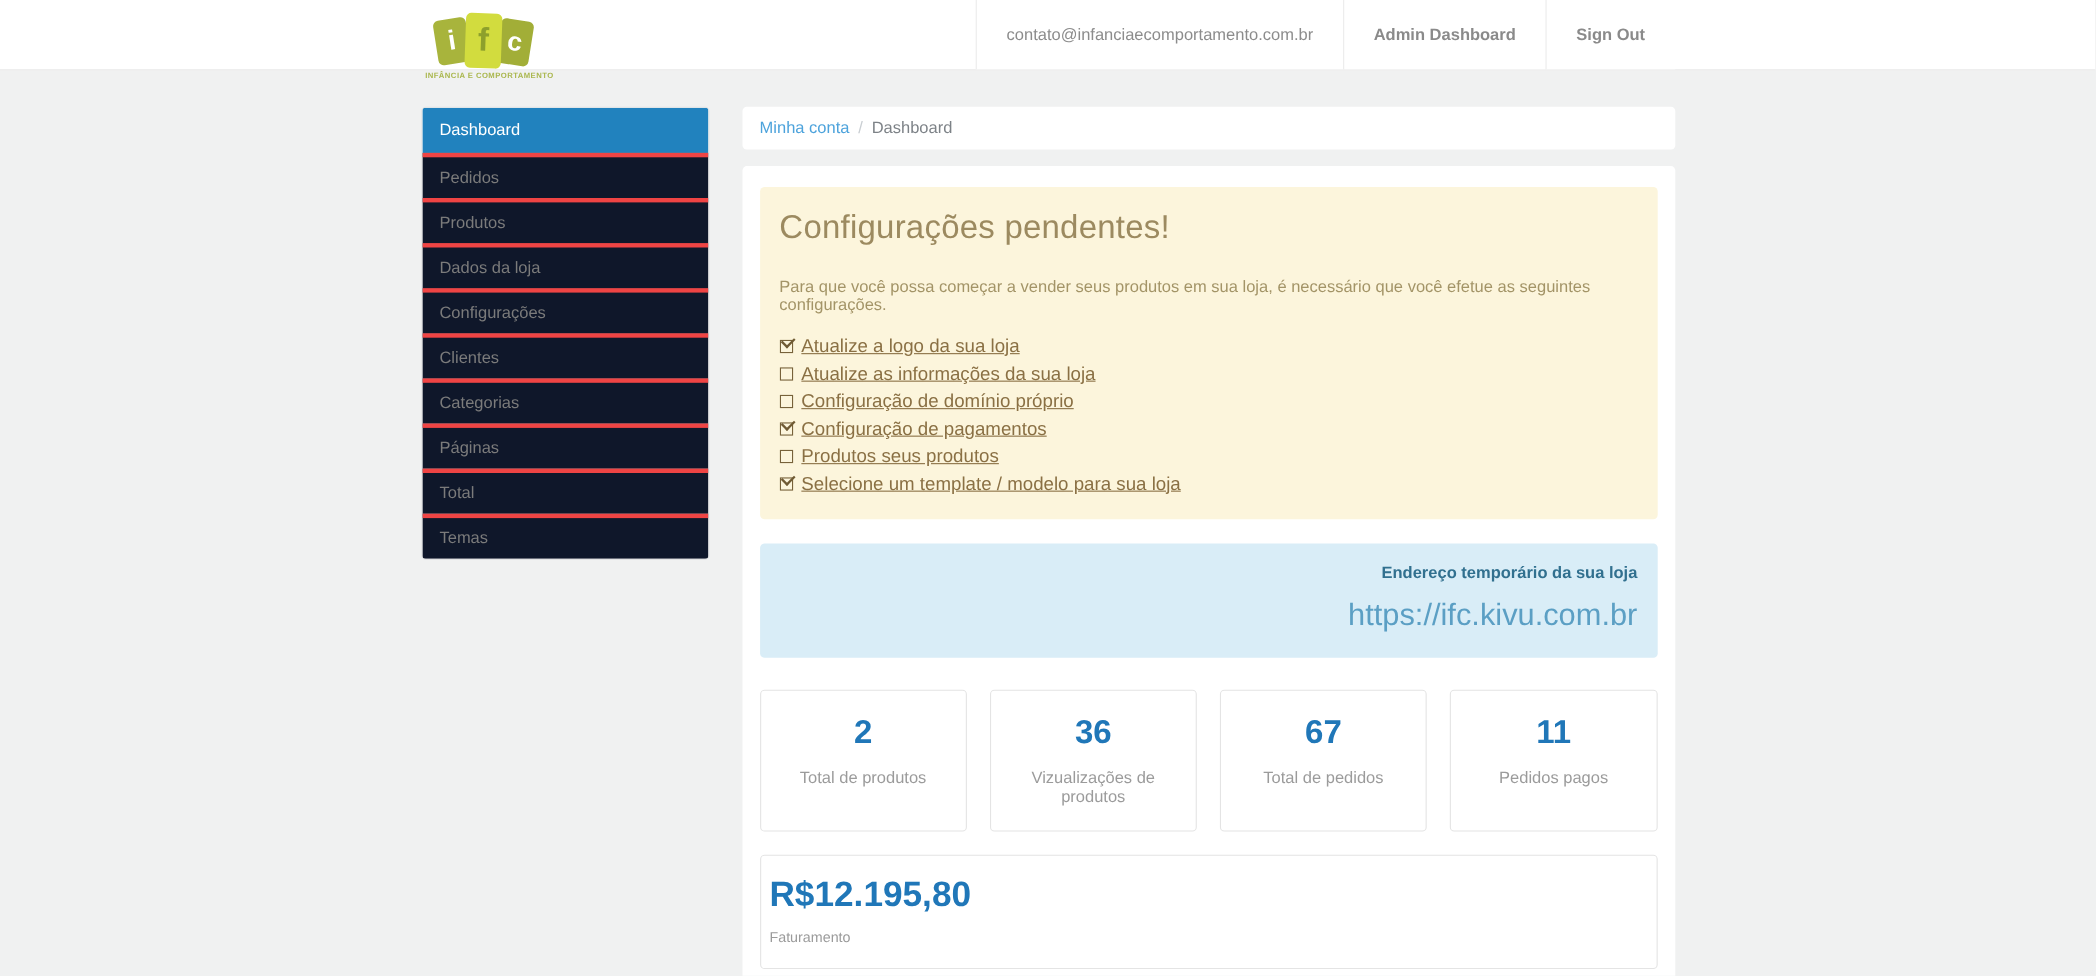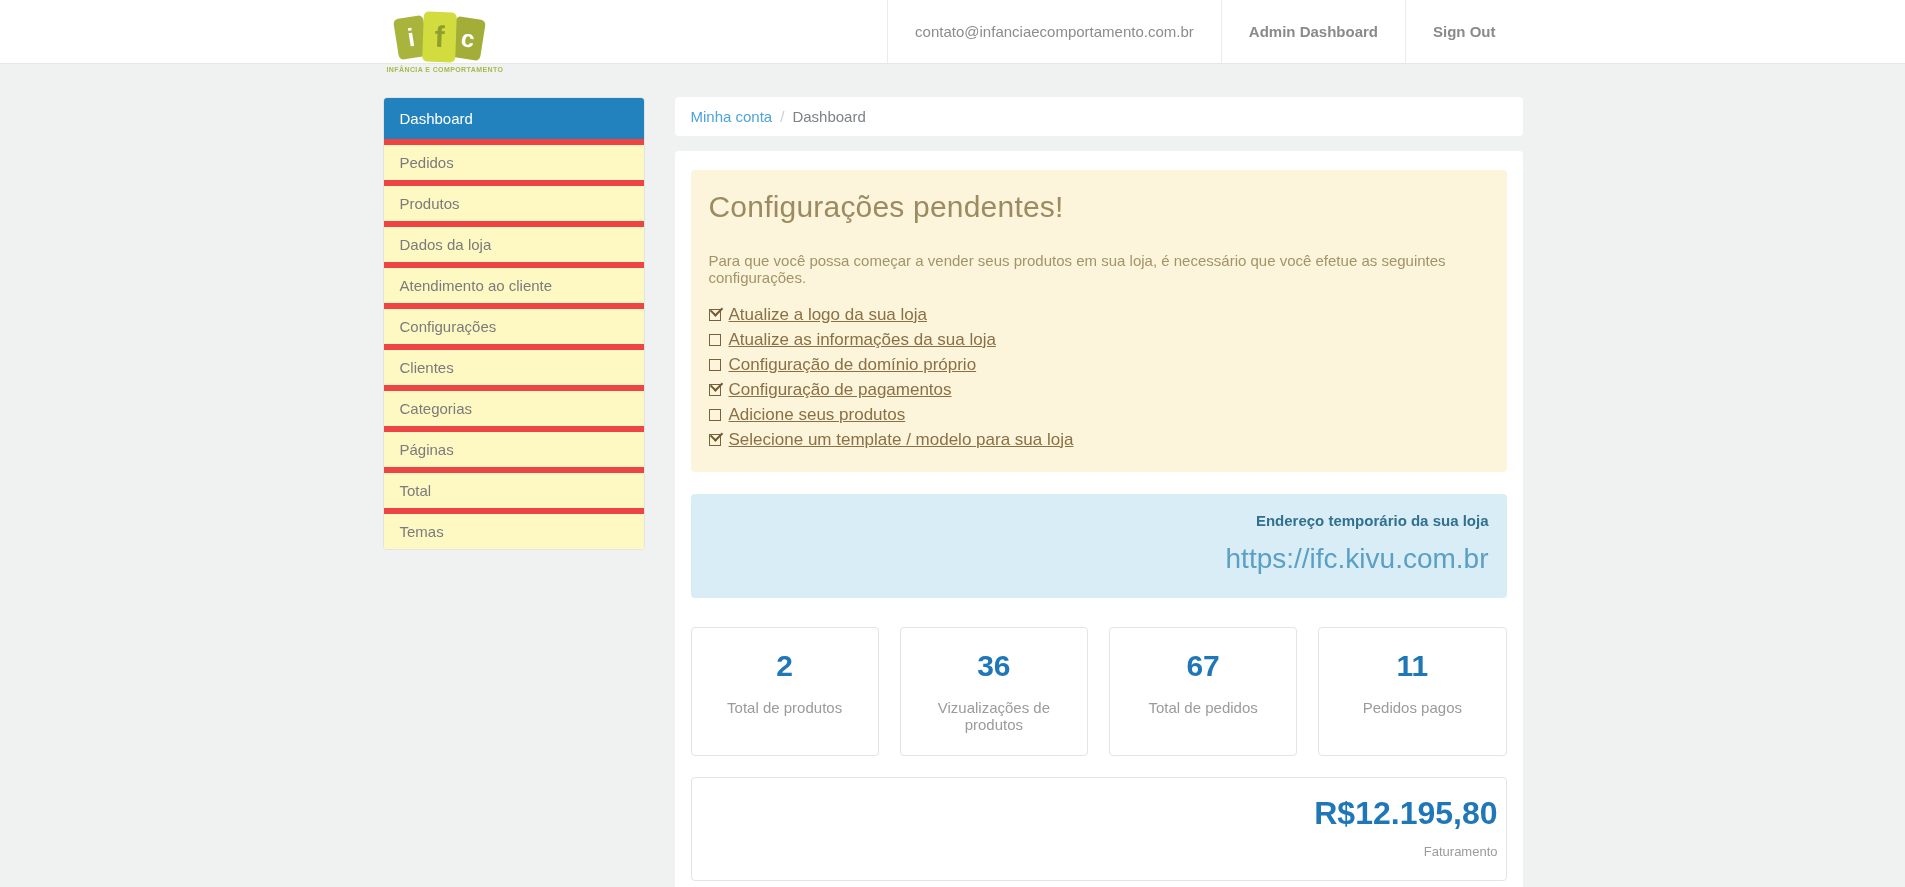--- a/index.html
+++ b/index.html
@@ -42,22 +42,22 @@
   
   .page-row { display: flex; align-items: flex-start; margin-top: 33px; }
 
   
   .sidebar {
     width: 262px; flex: none; background: #fff;
     border: 1px solid #e3e3e3; border-radius: 4px; overflow: hidden;
   }
   .side-item {
     height: 41px; display: flex; align-items: center; padding: 0 16px;
-    font-size: 15px; color: #7b7b7b; border-top: 6px solid #ef4444;
-    cursor: pointer; background: #fef9c3;
+    font-size: 15px; color: #7b7b7b; border-top: 4px solid #ef4444;
+    cursor: pointer; background: #0f172a;
   }
   .side-item:nth-of-type(1) { border-top: none; }
   .side-item.active { background: #2182be; color: #ffffff; border-top-color: #2182be; }
 
   
   .main { flex: 1; margin-left: 30px; }
   .breadcrumb-card {
     background: #fff; border-radius: 4px; padding: 11px 16px;
     font-size: 15px; color: #777;
   }
@@ -94,21 +94,21 @@
   .stats { display: flex; gap: 21px; margin-top: 29px; }
   .stat-card {
     flex: 1; background: #fff; border: 1px solid #e4e4e4; border-radius: 4px;
     text-align: center; padding: 21px 8px 22px;
   }
   .stat-value { font-size: 30px; font-weight: bold; color: #2077b8; }
   .stat-label { font-size: 15px; color: #9b9b9b; margin-top: 16px; }
 
   .revenue-card {
     background: #fff; border: 1px solid #e4e4e4; border-radius: 4px;
-    text-align: right; margin-top: 21px; padding: 17px 8px 21px;
+    text-align: left; margin-top: 21px; padding: 17px 8px 21px;
   }
   .revenue-value { font-size: 32px; font-weight: bold; color: #2077b8; }
   .revenue-label { font-size: 13px; color: #9b9b9b; margin-top: 12px; }
 </style>
 </head>
 <body>
 
 <header class="header">
   <div class="header-inner container">
     <div class="logo">
@@ -146,23 +146,20 @@
       </div>
 
       <div class="side-item">
         <span>Produtos</span>
       </div>
 
       <div class="side-item">
         <span>Dados da loja</span>
       </div>
 
-      <div class="side-item">
-        <span>Atendimento ao cliente</span>
-      </div>
 
       <div class="side-item">
         <span>Configurações</span>
       </div>
 
       <div class="side-item">
         <span>Clientes</span>
       </div>
 
       <div class="side-item">
@@ -210,21 +207,21 @@
               <a class="task-link">Configuração de domínio próprio</a>
             </li>
 
             <li class="task checked">
               <span class="cb"></span>
               <a class="task-link">Configuração de pagamentos</a>
             </li>
 
             <li class="task">
               <span class="cb"></span>
-              <a class="task-link">Adicione seus produtos</a>
+              <a class="task-link">Produtos seus produtos</a>
             </li>
 
             <li class="task checked">
               <span class="cb"></span>
               <a class="task-link">Selecione um template / modelo para sua loja</a>
             </li>
           </ul>
       </section>
 
       <section class="addr">

